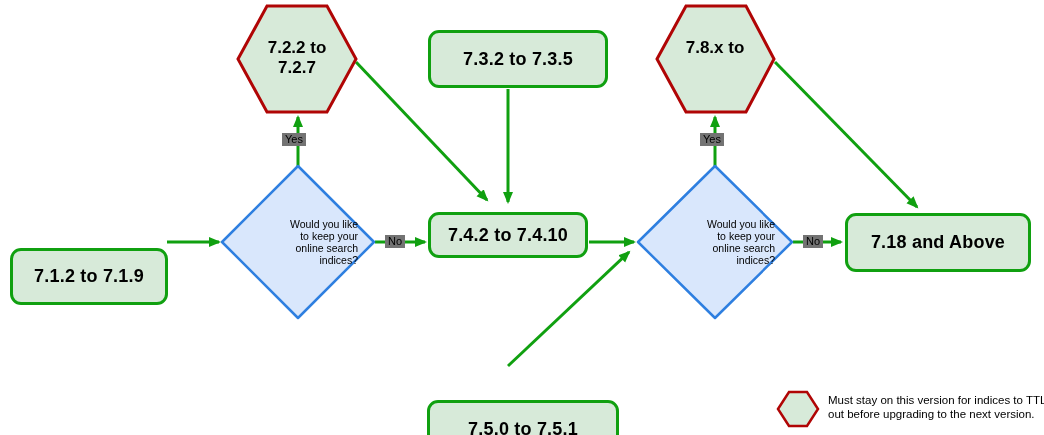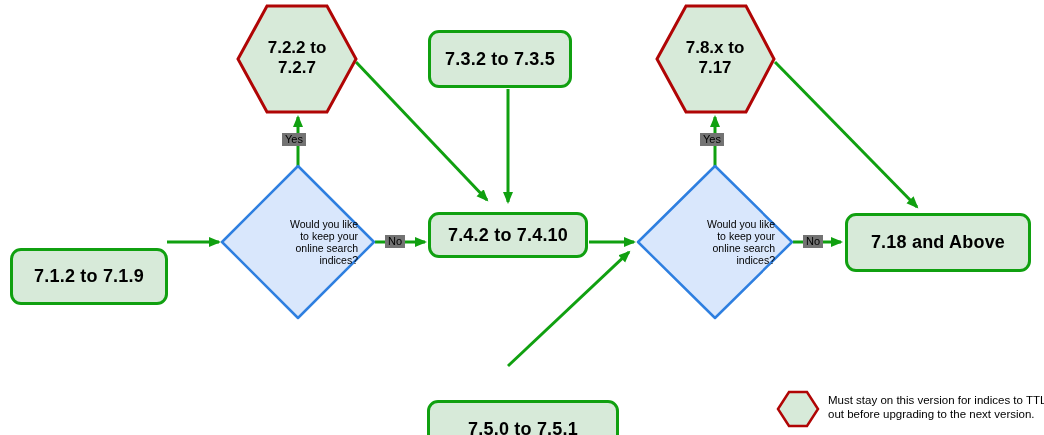--- a/index.html
+++ b/index.html
@@ -10,21 +10,21 @@
   .canvas svg.layer { position:absolute; left:0; top:0; }
 
   
   .box {
     position:absolute; box-sizing:border-box;
     background:#d7ead9; border:3px solid #10a010; border-radius:11px;
     display:flex; align-items:center; justify-content:center;
     font-size:18px; font-weight:bold; letter-spacing:0.2px;
   }
   .box-712 { left:10px;  top:212px; width:158px; height:57px;margin-top:36px; }
-  .box-732 { left:428px; top:30px;  width:144px; height:58px; }
+  .box-732 { left:428px; top:30px;  width:180px; height:58px; }
   .box-742 { left:428px; top:212px; width:160px; height:46px; }
   .box-750 { left:427px; top:368px; width:192px; height:58px;margin-top:32px; }
   .box-718 { left:845px; top:213px; width:186px; height:59px; }
 
   
   .hex-label {
     position:absolute; width:102px; text-align:center;
     font-size:17px; font-weight:bold; line-height:20px;
   }
   .hex-label span { display:block; }
@@ -104,21 +104,20 @@
   <div class="box box-718">
     <span>7.18 and Above</span>
   </div>
 
   <div class="hex-label hex1-label">
     <span>7.2.2 to</span>
     <span>7.2.7</span>
   </div>
   <div class="hex-label hex2-label">
     <span>7.8.x to</span>
-    <span>7.17</span>
   </div>
 
   <div class="diamond-label d1-label">
     <span>Would you like</span>
     <span>to keep your</span>
     <span>online search</span>
     <span>indices?</span>
   </div>
   <div class="diamond-label d2-label">
     <span>Would you like</span>

